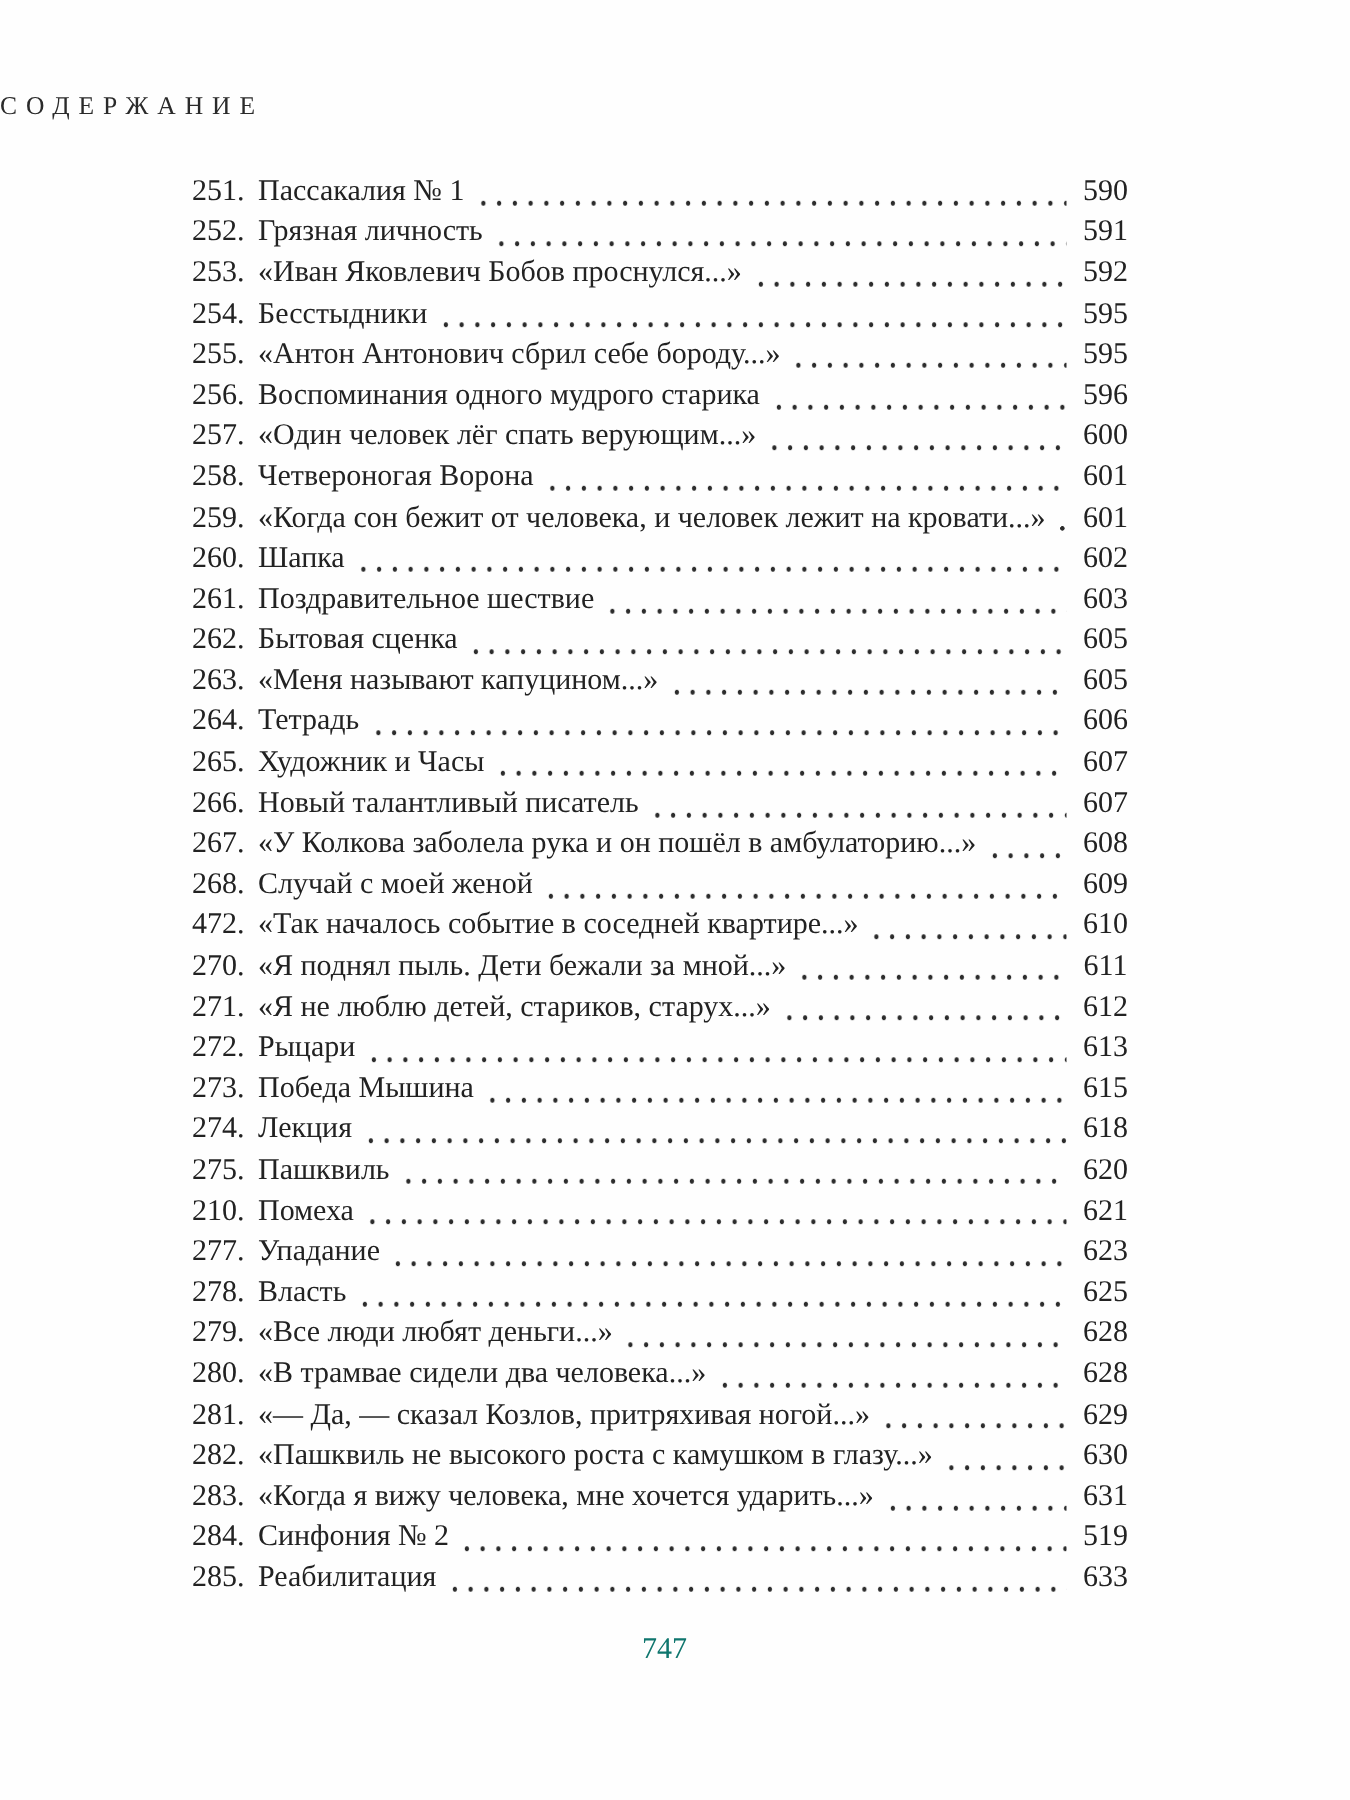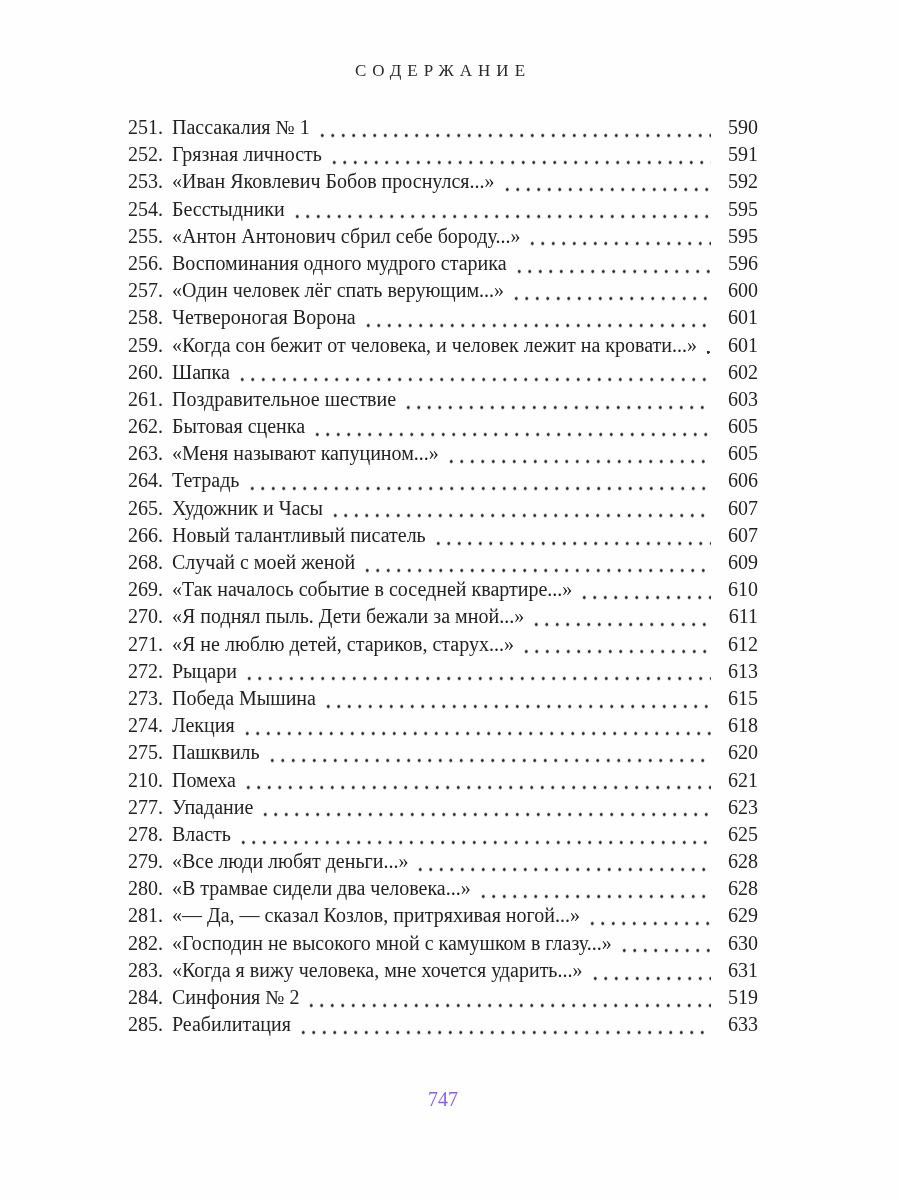--- a/index.html
+++ b/index.html
@@ -14,21 +14,21 @@
     background: #fefefe;
     font-family: "Liberation Serif", "DejaVu Serif", serif;
     color: #1f1f1f;
     overflow: hidden;
   }
   .heading {
     position: absolute;
     top: 61px;
     left: 0;
     width: 886px;
-    text-align: center;
+    text-align: left;
     font-size: 17px;
     font-weight: 400;
     letter-spacing: 6px;
     color: #2a2a2a;
   }
   .toc {
     position: absolute;
     top: 116px;
     left: 128px;
     width: 630px;
@@ -54,30 +54,30 @@
     min-width: 8px;
     align-self: stretch;
     margin: 0 5px 0 7px;
     background-image: radial-gradient(circle, #2c2c2c 1.3px, rgba(0,0,0,0) 1.7px);
     background-size: 10.5px 10.5px;
     background-repeat: repeat-x;
     background-position: left bottom 3px;
   }
   .pg {
     flex: 0 0 42px;
-    text-align: right;
+    text-align: center;
   }
   .footer-pagenum {
     position: absolute;
     top: 1088px;
     left: 0;
     width: 886px;
     text-align: center;
     font-size: 20px;
-    color: #8b5cf6;
+    color: #0f766e;
   }
 </style>
 </head>
 <body>
 
 <div class="page">
   <div class="heading">СОДЕРЖАНИЕ</div>
 
   <div class="toc" id="toc-list">
       <div class="row">
@@ -170,27 +170,33 @@
         <span class="dots"></span>
         <span class="pg">607</span>
       </div>
       <div class="row">
         <span class="num">266.</span>
         <span class="entry-title">Новый талантливый писатель</span>
         <span class="dots"></span>
         <span class="pg">607</span>
       </div>
       <div class="row">
+        <span class="num">267.</span>
+        <span class="entry-title">«У Колкова заболела рука и он пошёл в амбулаторию...»</span>
+        <span class="dots"></span>
+        <span class="pg">608</span>
+      </div>
+      <div class="row">
         <span class="num">268.</span>
         <span class="entry-title">Случай с моей женой</span>
         <span class="dots"></span>
         <span class="pg">609</span>
       </div>
       <div class="row">
-        <span class="num">269.</span>
+        <span class="num">472.</span>
         <span class="entry-title">«Так началось событие в соседней квартире...»</span>
         <span class="dots"></span>
         <span class="pg">610</span>
       </div>
       <div class="row">
         <span class="num">270.</span>
         <span class="entry-title">«Я поднял пыль. Дети бежали за мной...»</span>
         <span class="dots"></span>
         <span class="pg">611</span>
       </div>
@@ -255,21 +261,21 @@
         <span class="pg">628</span>
       </div>
       <div class="row">
         <span class="num">281.</span>
         <span class="entry-title">«— Да, — сказал Козлов, притряхивая ногой...»</span>
         <span class="dots"></span>
         <span class="pg">629</span>
       </div>
       <div class="row">
         <span class="num">282.</span>
-        <span class="entry-title">«Господин не высокого мной с камушком в глазу...»</span>
+        <span class="entry-title">«Пашквиль не высокого роста с камушком в глазу...»</span>
         <span class="dots"></span>
         <span class="pg">630</span>
       </div>
       <div class="row">
         <span class="num">283.</span>
         <span class="entry-title">«Когда я вижу человека, мне хочется ударить...»</span>
         <span class="dots"></span>
         <span class="pg">631</span>
       </div>
       <div class="row">

